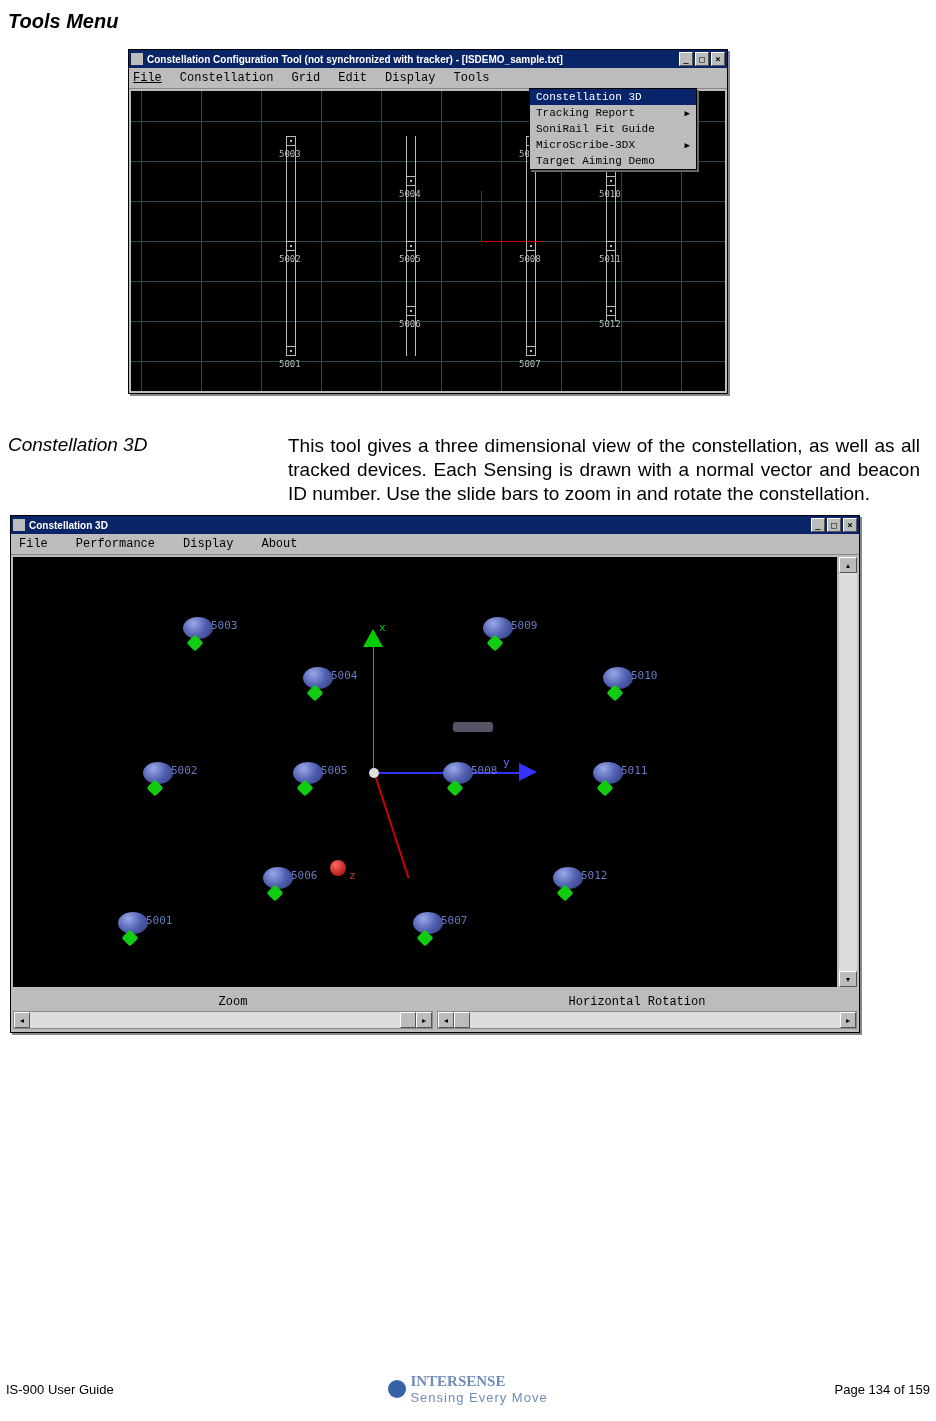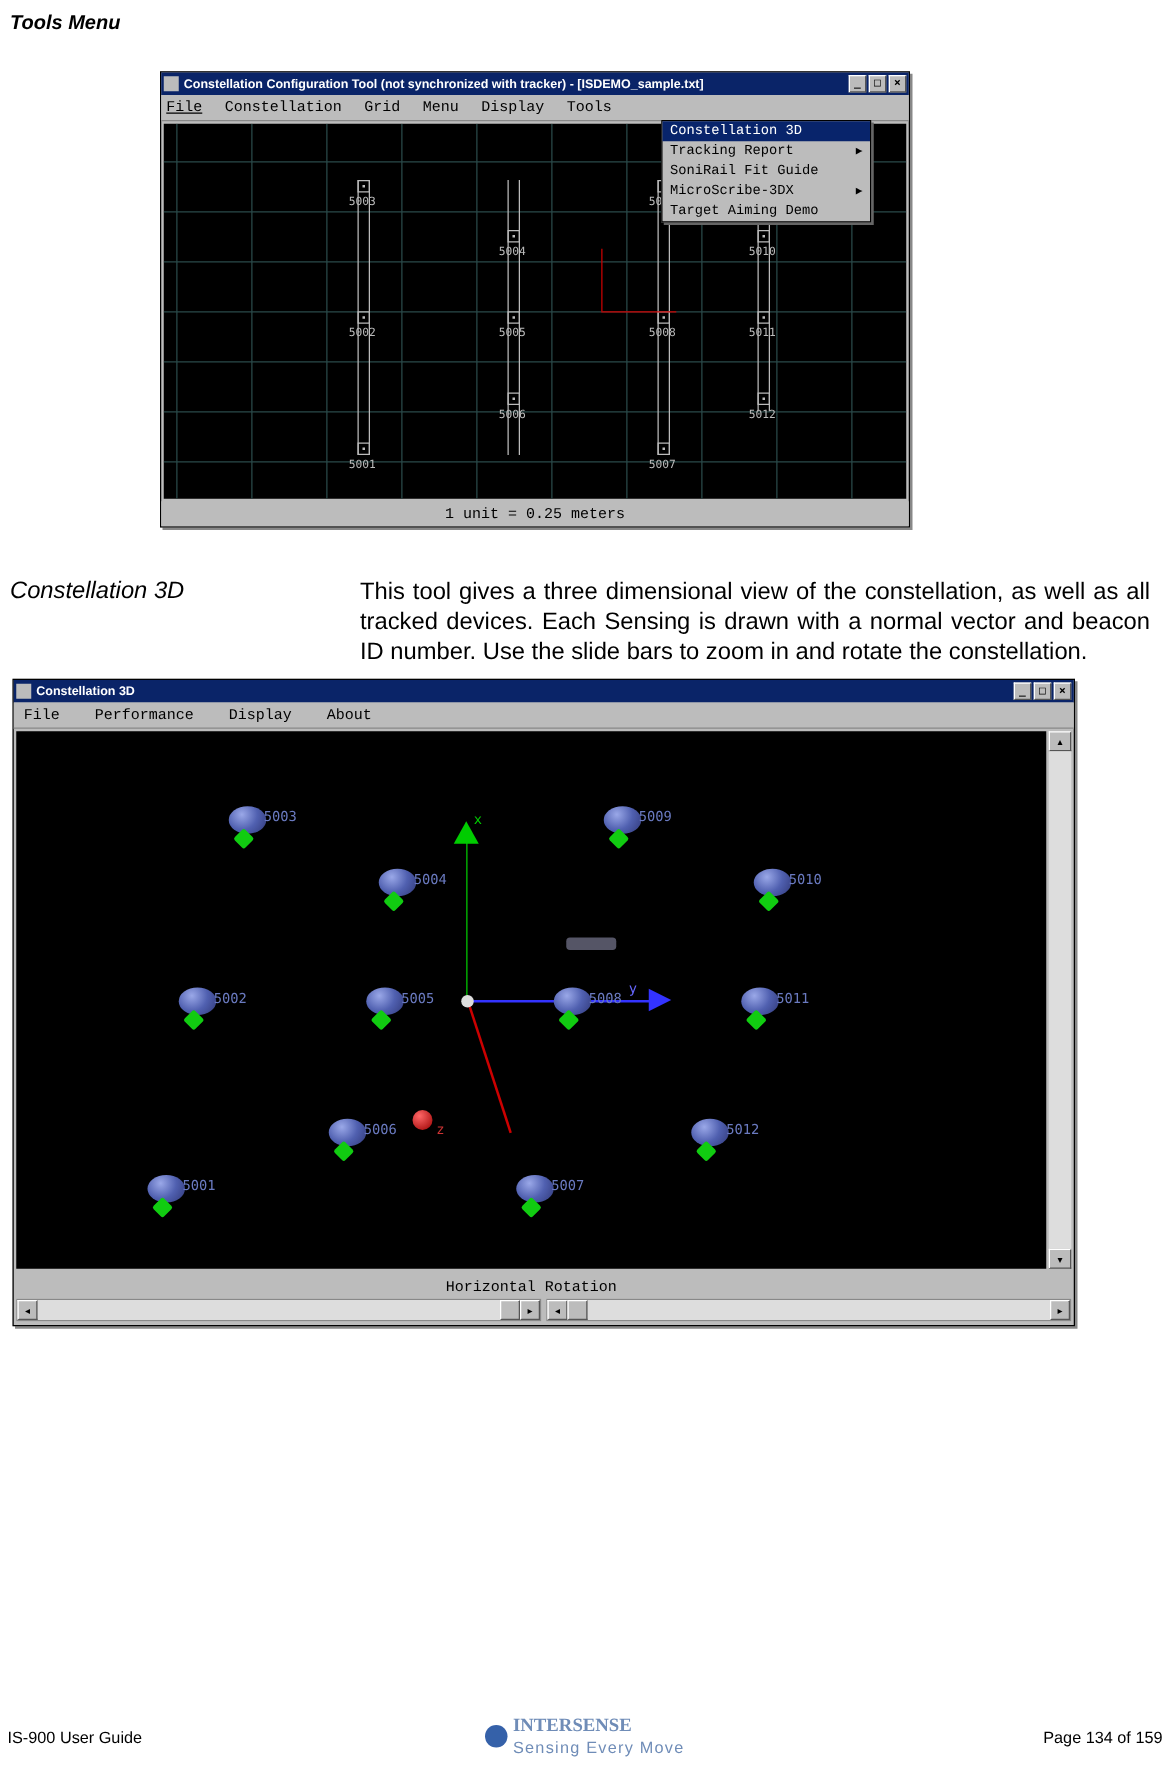--- a/index.html
+++ b/index.html
@@ -8,22 +8,22 @@
   height: 1421px;
   background: #fff;
   font-family: Arial, Helvetica, sans-serif;
   color: #000;
   position: relative;
   padding: 10px 8px;
 }
 .section-title {
   font-style: italic;
   font-weight: bold;
-  font-size: 16px;
-  margin-bottom: 29px;
+  font-size: 20px;
+  margin-bottom: 16px;
 }
 .figure-wrap1 {
   margin-left: 120px;
   margin-bottom: 40px;
 }
 
 .win1 {
   width: 600px;
   background: #bcbcbc;
   border: 1px solid #000;
@@ -349,21 +349,21 @@
       <span>Constellation Configuration Tool (not synchronized with tracker) - [ISDEMO_sample.txt]</span>
       <span class="spacer"></span>
       <span class="winbtn">_</span>
       <span class="winbtn">□</span>
       <span class="winbtn">×</span>
     </div>
     <div class="menubar1">
       <span class="mi"><u>File</u></span>
       <span class="mi">Constellation</span>
       <span class="mi">Grid</span>
-      <span class="mi">Menu</span>
+      <span class="mi">Edit</span>
       <span class="mi">Display</span>
       <span class="mi">Tools</span>
       <div class="dropdown1">
         <div class="di sel">
           <span>Constellation 3D</span>
         </div>
         <div class="di">
           <span>Tracking Report</span>
           <span class="arrow">▶</span>
         </div>
@@ -429,21 +429,20 @@
       <div class="beacon-box" style="left:475px; top:85px"></div>
       <div class="beacon-label1" style="left:468px; top:98px">5010</div>
       <div class="beacon-box" style="left:475px; top:150px"></div>
       <div class="beacon-label1" style="left:468px; top:163px">5011</div>
       <div class="beacon-box" style="left:475px; top:215px"></div>
       <div class="beacon-label1" style="left:468px; top:228px">5012</div>
 
       <div class="axis-y" style="left:350px; top:100px"></div>
       <div class="axis-x" style="left:350px; top:150px"></div>
     </div>
-    <div class="scale-bar">1 unit =   0.25 meters</div>
   </div>
 </div>
 
 <div class="text-row">
   <div class="label-col">Constellation 3D</div>
   <div class="desc-col">This tool gives a three dimensional view of the constellation, as well as all tracked devices.  Each Sensing is drawn with a normal vector and beacon ID number.  Use the slide bars to zoom in and rotate the constellation.</div>
 </div>
 
 <div class="figure-wrap2">
   <div class="win2">
@@ -515,20 +514,21 @@
           <div class="leaf" style="left: 406px; top: 375px;"></div>
           <div class="dlabel" style="left: 428px; top: 357px;">5007</div>
         </div>
       <div class="vscroll">
         <div class="btn">▴</div>
         <div class="track"></div>
         <div class="btn">▾</div>
       </div>
     </div>
     <div class="slider-labels">
+      <span class="sl1">Zoom</span>
       <span class="sl2">Horizontal Rotation</span>
     </div>
     <div class="sliders-row">
       <div class="hscroll">
         <div class="btn">◂</div>
         <div class="htrack">
             <div class="thumb" style="right:0"></div>
           </div>
         <div class="btn">▸</div>
       </div>

